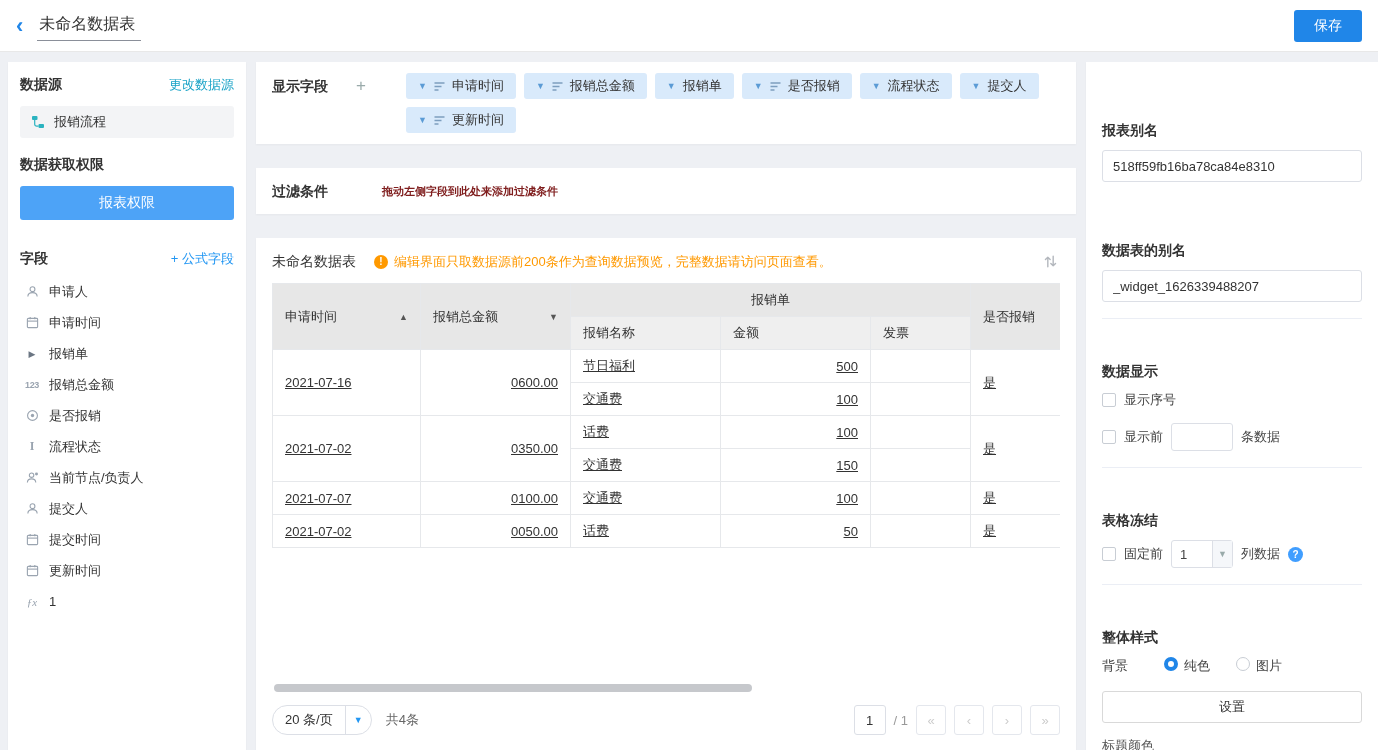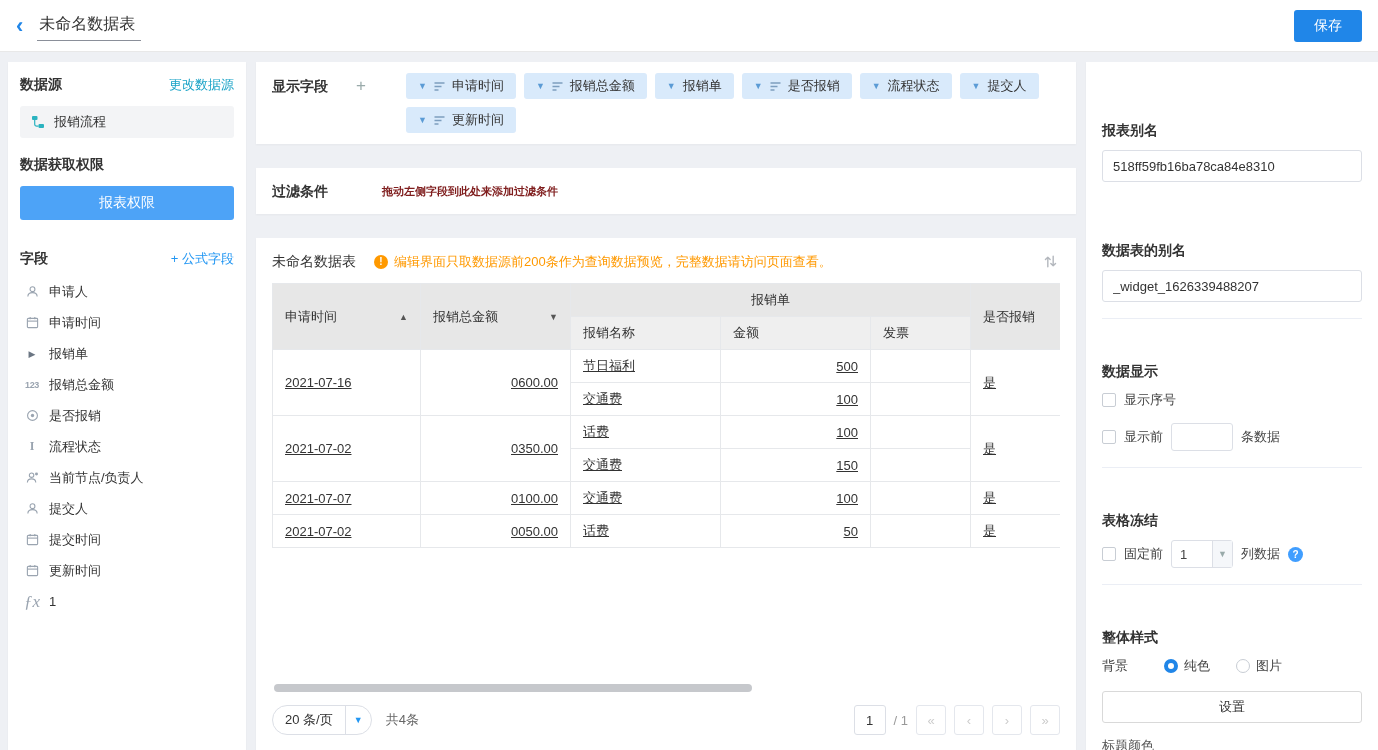--- a/index.html
+++ b/index.html
@@ -35,21 +35,21 @@
               border-radius:3px; height:34px; font-size:14px; cursor:pointer; }
   .panel-b { flex:1; padding:14px 12px; overflow:hidden; }
   .field-list { margin-top:8px; }
   .field-row { height:31px; display:flex; align-items:center; gap:9px; font-size:13px;
                color:#333; cursor:grab; padding:0 4px; }
   .f-ico { width:16px; display:inline-flex; justify-content:center; align-items:center;
            color:#9aa4b0; flex:0 0 16px; }
   .f-ico.txt { font-size:9px; font-weight:bold; letter-spacing:-0.4px; }
   .f-ico.serif { font-family:"Liberation Serif",serif; font-size:12px; font-weight:bold; }
   .f-ico.tri { font-size:9px; color:#6b7683; }
-  .f-ico.fx { font-style:italic; font-family:"Liberation Serif",serif; font-size:17px; }
+  .f-ico.fx { font-style:italic; font-family:"Liberation Serif",serif; font-size:11px; }
   
   .mid-col { width:820px; display:flex; flex-direction:column; gap:24px; }
   .df-card { padding:11px 16px; display:flex; align-items:flex-start; }
   .row-label { width:84px; flex:0 0 84px; font-weight:bold; font-size:14px; line-height:26px; }
   .plus-btn { color:#9aa; font-size:17px; line-height:26px; width:24px; cursor:pointer; }
   .chips { display:flex; flex-wrap:wrap; gap:8px; flex:1; margin-left:26px; }
   .chip { background:#d9eafb; border-radius:3px; height:26px; display:inline-flex;
           align-items:center; padding:0 12px; gap:7px; font-size:13px; color:#333; cursor:move; }
   .chip-caret { color:#5b9bd5; font-size:9px; line-height:1; cursor:pointer; }
   .chip-sort { display:inline-flex; align-items:center; }
@@ -105,21 +105,21 @@
   .mini-input { width:62px; height:28px; border:1px solid #dcdfe6; border-radius:3px;
                 padding:0 8px; font-size:13px; font-family:inherit; }
   .mini-select { width:62px; height:28px; border:1px solid #dcdfe6; border-radius:3px;
                  display:inline-flex; align-items:center; background:#fff; cursor:pointer; }
   .mini-select .val { flex:1; padding:0 8px; }
   .mini-select .caret-box { width:20px; align-self:stretch; border-left:1px solid #dcdfe6;
                  background:#f5f7fa; display:flex; align-items:center; justify-content:center; }
   .help-ico { width:15px; height:15px; border-radius:50%; background:#409eff; color:#fff;
               font-size:10px; font-weight:bold; display:inline-flex; align-items:center;
               justify-content:center; cursor:pointer; }
-  .radio-row { display:flex; align-items:center; gap:6px; margin-bottom:6px; color:#444; }
+  .radio-row { display:flex; align-items:flex-start; gap:6px; margin-bottom:6px; color:#444; }
   .radio-row .bg-label { width:56px; }
   .radio { width:14px; height:14px; border-radius:50%; border:1px solid #c8cdd4; background:#fff;
            flex:0 0 14px; cursor:pointer; }
   .radio.checked { border:4px solid #2086e8; }
   .radio-gap { width:14px; }
   .set-btn { width:100%; height:32px; border:1px solid #d9d9d9; border-radius:3px; background:#fff;
              color:#333; font-size:13px; margin:10px 0 12px; cursor:pointer; font-family:inherit; }
   .sub-label { color:#555; margin-top:2px; }
 </style>
 </head>

